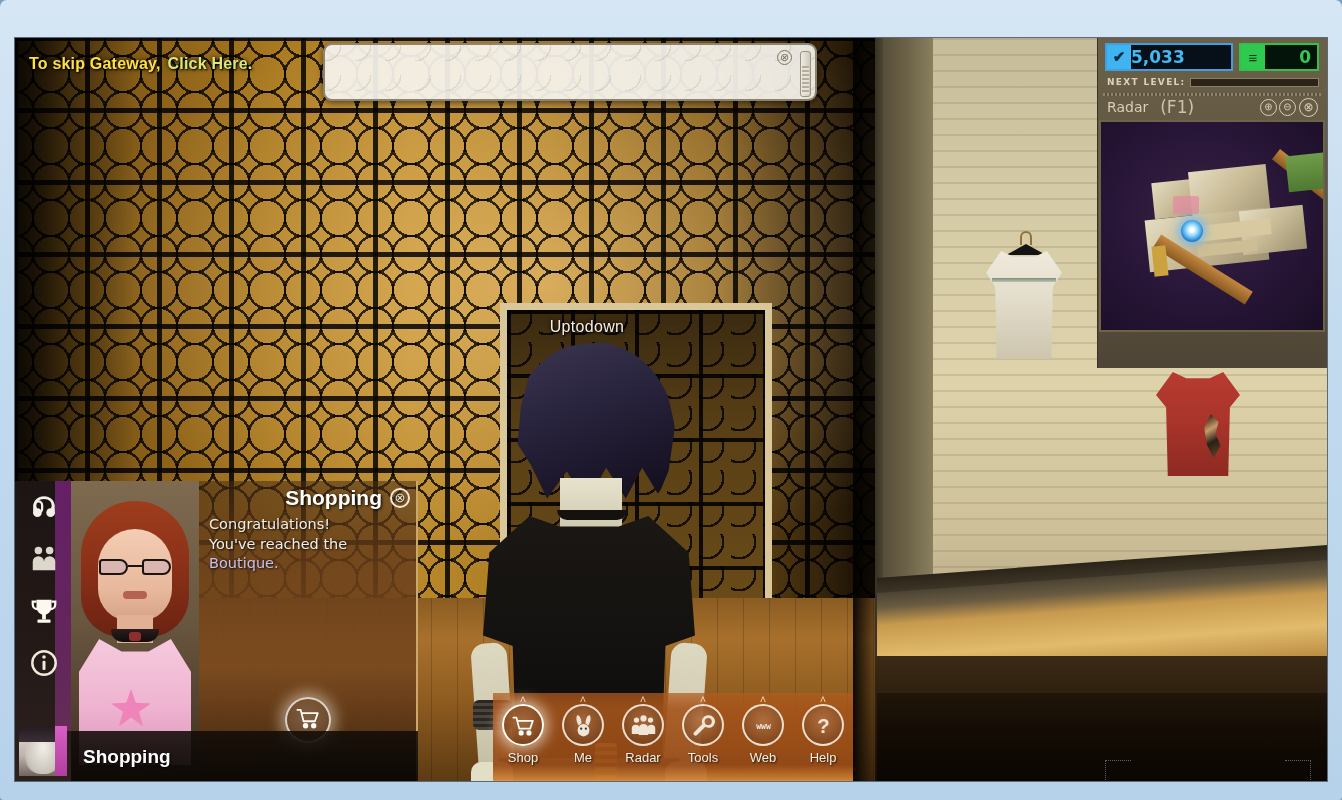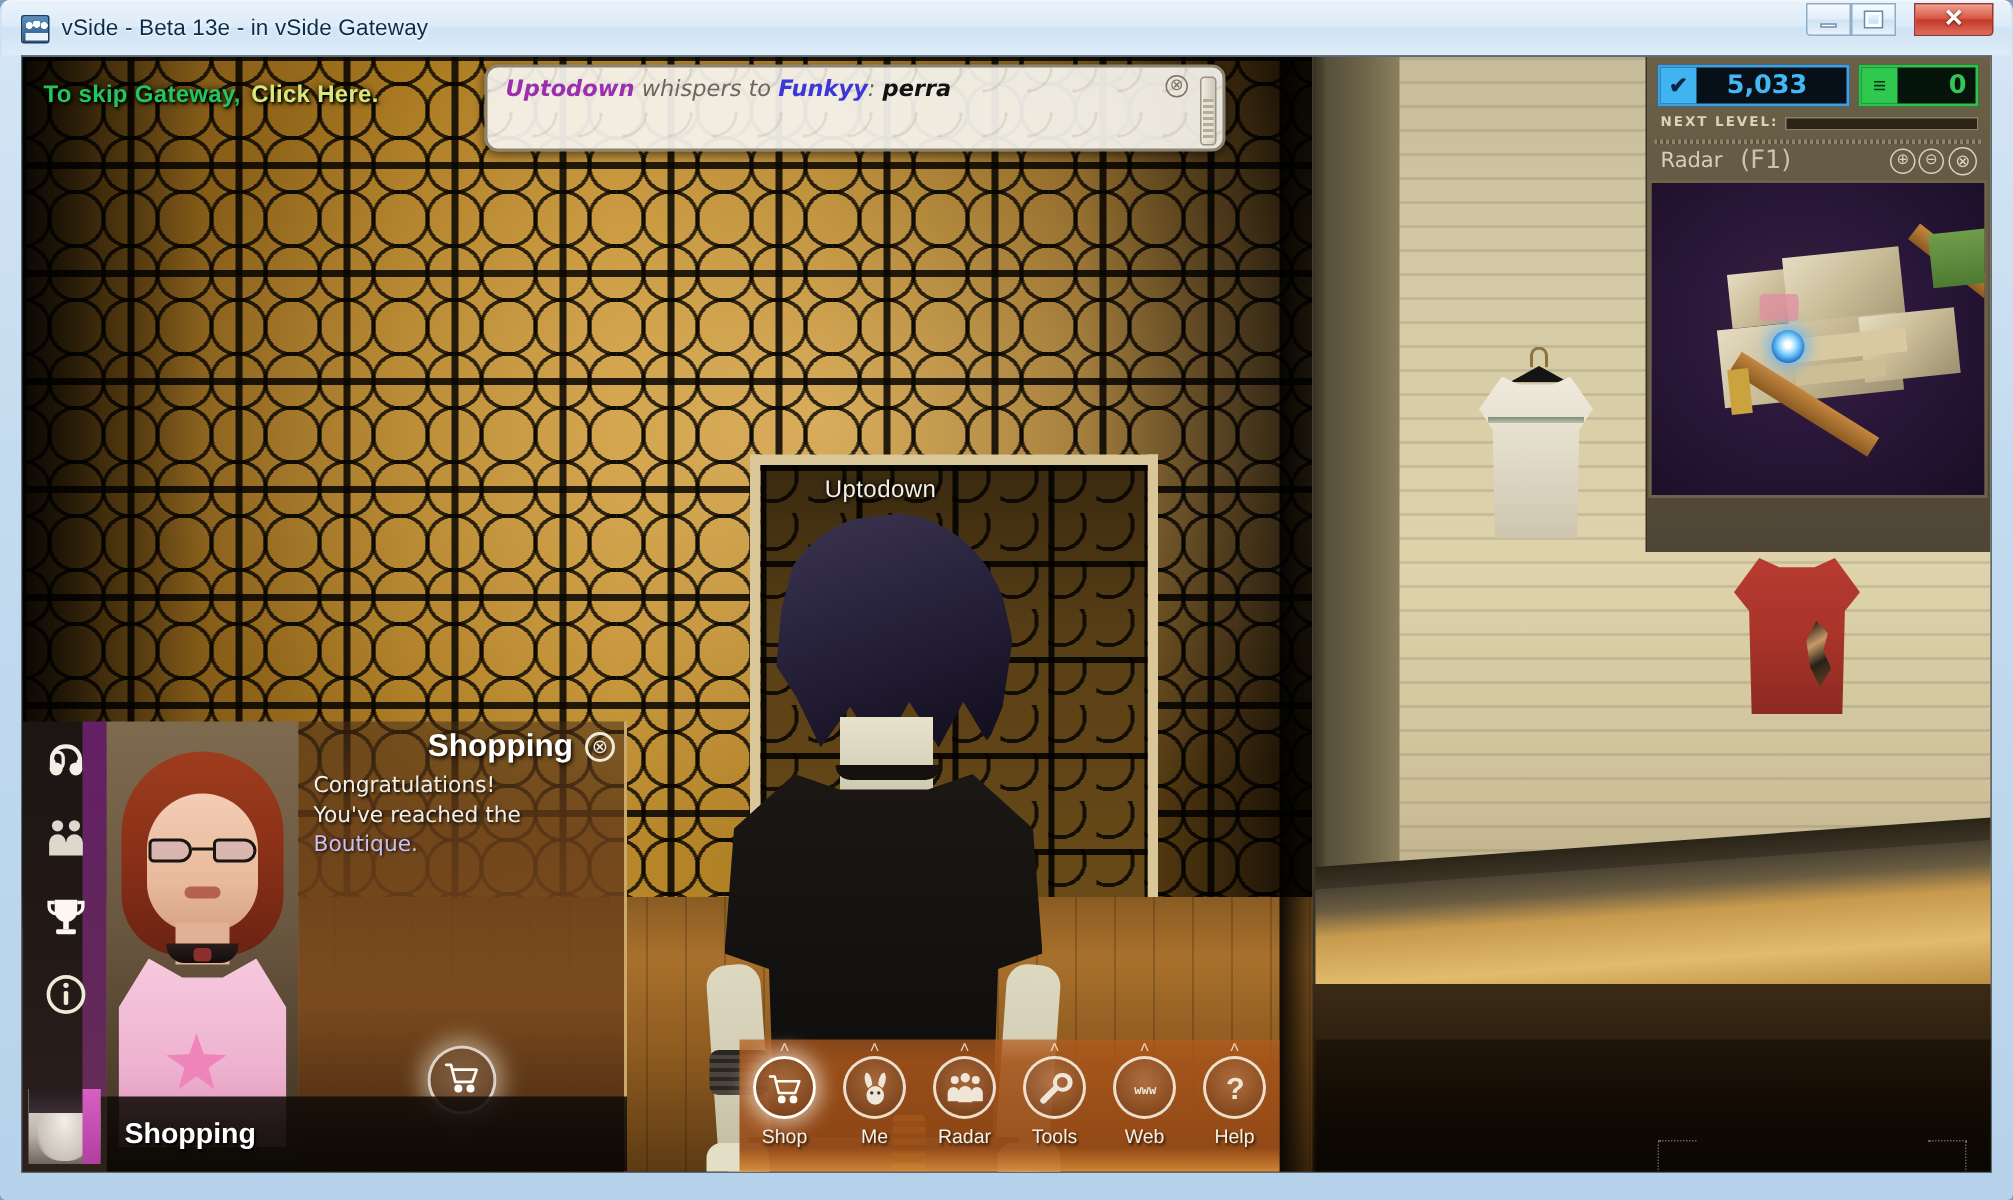--- a/index.html
+++ b/index.html
@@ -262,21 +262,21 @@
     background: repeating-linear-gradient(to bottom, #c9a23a 0 4px, #6b5418 4px 8px);
     border-radius: 4px;
   }
 
   
   #skip-banner {
     position:absolute; left:0px; top:10px; width:320px; height:32px;
     display:flex; align-items:center; padding-left:14px; gap:7px;
     font-size:16px; font-weight:bold; letter-spacing:.2px;
   }
-  #skip-banner .w { color:#22c55e; text-shadow: 1px 1px 2px #000, 0 0 5px #000; }
+  #skip-banner .w { color:#fde047; text-shadow: 1px 1px 2px #000, 0 0 5px #000; }
   #skip-banner .y { color:#d8e87a; text-shadow: 1px 1px 2px #000, 0 0 5px #000; cursor:pointer; }
 
   
   #chat-bubble {
     position:absolute; left:308px; top:5px; width:494px; height:58px;
     background: rgba(246,244,238,.93);
     border: 2px solid #8c8370; border-radius: 9px;
     box-shadow: 0 2px 7px rgba(0,0,0,.55);
     overflow:hidden;
   }
@@ -322,21 +322,21 @@
   }
   #hud-meters { position:absolute; left:8px; top:5px; width:214px; height:28px; display:flex; gap:6px; }
   .meter { position:relative; height:28px; display:flex; align-items:center; }
   #meter-points { width:128px; border:2px solid #3f9fe0; background:#071018; }
   #meter-points .ic {
     width:24px; height:24px; margin-left:0; background:#3fb4f0;
     display:flex; align-items:center; justify-content:center;
     color:#0a2740; font-weight:bold; font-size:15px;
   }
   #meter-points .val {
-    flex:1; text-align:center; padding-right:6px;
+    flex:1; text-align:left; padding-right:6px;
     color:#44b8f2; font-size:17px; font-weight:bold;
     font-family:"DejaVu Sans", sans-serif;
   }
   #meter-cash { width:80px; border:2px solid #2fc04d; background:#04140a; }
   #meter-cash .ic {
     width:24px; height:24px; background:#2fc94f;
     display:flex; align-items:center; justify-content:center;
     color:#06340f; font-weight:bold; font-size:15px;
   }
   #meter-cash .val {
@@ -566,37 +566,20 @@
   .tb-item.glow .tb-circle {
     box-shadow: 0 0 13px 4px rgba(255,252,240,.6);
     border-color:#fffdf6;
   }
 </style>
 </head>
 <body>
 
 <div id="app-window">
 
-  <div id="titlebar">
-    <div id="app-icon">
-      <div class="heads"></div>
-        <div class="bar"></div>
-    </div>
-    <div id="window-title">vSide - Beta 13e - in vSide Gateway</div>
-
-    <div class="wbtn" id="btn-min">
-      <div class="g"></div>
-    </div>
-    <div class="wbtn" id="btn-max">
-      <div class="g"></div>
-    </div>
-    <div class="wbtn" id="btn-close">
-      <div class="g">✕</div>
-    </div>
-  </div>
 
   <div id="viewport">
 
     <div id="scene">
       <div id="lattice-wall">
         <div id="lattice-grid"></div>
       </div>
       <div id="lattice-vignette"></div>
 
       <div id="doorway">
@@ -645,23 +628,20 @@
         <div id="av-hand-r"></div>
       </div>
     </div>
 
     <div id="skip-banner">
       <span class="w">To skip Gateway,</span>
       <span class="y">Click Here.</span>
     </div>
 
     <div id="chat-bubble">
-      <div class="chat-line">
-        <span class="sender-a">Uptodown</span><span class="verb"> whispers to </span><span class="sender-b">Funkyy</span><span class="verb">: </span><span class="msg">perra</span>
-      </div>
       <div id="chat-close">⊗</div>
       <div id="chat-scroll">
           <div class="thumb"></div>
         </div>
     </div>
 
     <div id="hud">
       <div id="hud-bg"></div>
 
       <div id="hud-meters">

